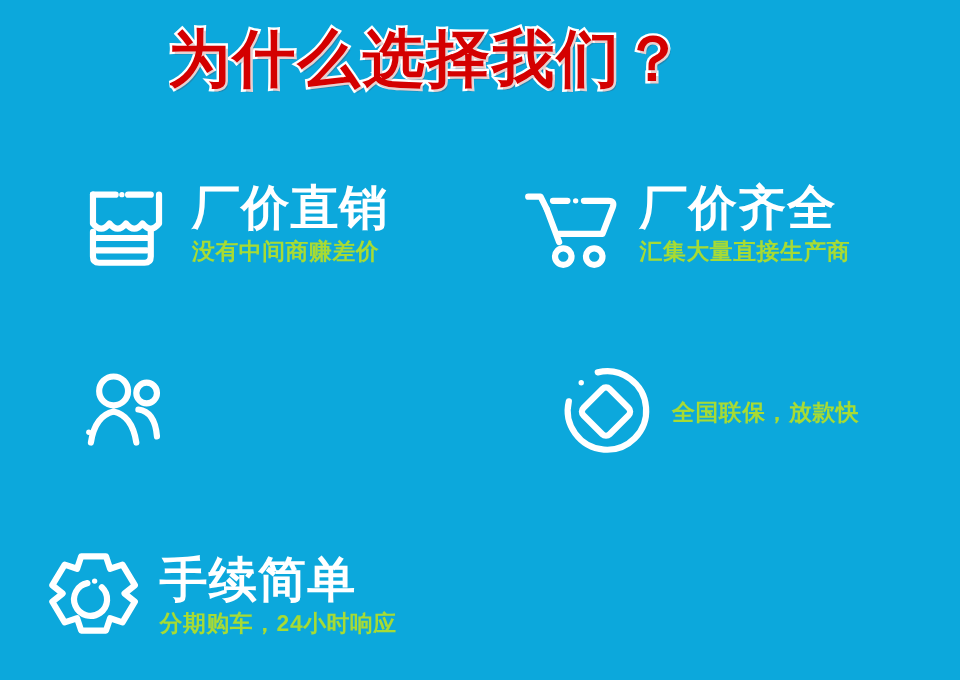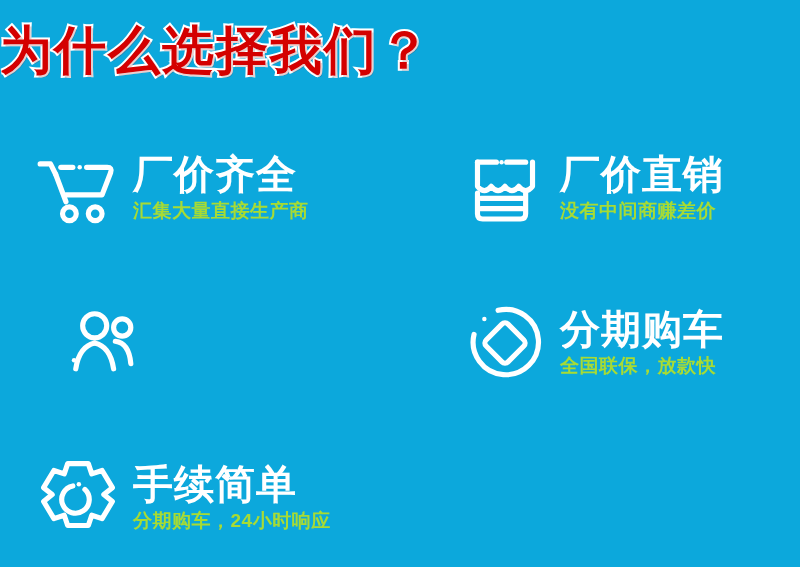--- a/index.html
+++ b/index.html
@@ -17,22 +17,23 @@
     width: 800px;
     height: 567px;
     background: #0CA8DC;
     box-sizing: border-box;
   }
 
   
   #title-wrap {
     position: absolute;
     top: 22px;
-    left: 0;
+    left: 12px;
     width: 688px;
+    text-align: center;
   }
   #banner-title {
     display: inline-block;
     font-size: 52px;
     font-weight: bold;
     letter-spacing: 2px;
     color: #D40000;
     -webkit-text-stroke: 4px #FFFFFF;
     paint-order: stroke fill;
     text-shadow:
@@ -102,53 +103,53 @@
 <body>
 
 <div id="banner">
 
   <div id="title-wrap">
     <div id="banner-title">为什么选择我们？</div>
   </div>
 
   <div id="features">
 
+    <div class="feature col-left">
+      <div class="feature-icon">
+        <svg viewBox="0 0 100 100" fill="none" stroke="#FFFFFF" stroke-width="6" stroke-linecap="round" stroke-linejoin="round">
+          <path d="M18 20 h22"></path>
+          <path d="M52 20 h22"></path>
+          <circle cx="46" cy="20" r="2.6" fill="#FFFFFF" stroke="none"></circle>
+          <path d="M18 20 V48 q8 10 16 0 q8 10 16 0 q8 10 16 0 q8 10 16 0 V20"></path>
+          <path d="M22 62 h48"></path>
+          <path d="M22 74 h48"></path>
+          <path d="M18 56 V80 q0 6 6 6 h44 q6 0 6 -6 V56"></path>
+        </svg>
+      </div>
+      <div class="feature-text">
+        <div class="feature-heading">厂价直销</div>
+        <div class="feature-sub">没有中间商赚差价</div>
+      </div>
+    </div>
+
     <div class="feature col-right">
       <div class="feature-icon">
         <svg viewBox="0 0 100 100" fill="none" stroke="#FFFFFF" stroke-width="6" stroke-linecap="round" stroke-linejoin="round">
           <path d="M6 22 h12 l6 12"></path>
           <path d="M30 26 h14"></path>
           <circle cx="52" cy="26" r="2.6" fill="#FFFFFF" stroke="none"></circle>
           <path d="M60 26 h24 q6 0 4 6 l-10 26 h-42"></path>
           <path d="M24 34 l12 32"></path>
           <circle cx="40" cy="80" r="8"></circle>
           <circle cx="70" cy="80" r="8"></circle>
         </svg>
       </div>
       <div class="feature-text">
         <div class="feature-heading">厂价齐全</div>
         <div class="feature-sub">汇集大量直接生产商</div>
-      </div>
-    </div>
-
-    <div class="feature col-left">
-      <div class="feature-icon">
-        <svg viewBox="0 0 100 100" fill="none" stroke="#FFFFFF" stroke-width="6" stroke-linecap="round" stroke-linejoin="round">
-          <path d="M18 20 h22"></path>
-          <path d="M52 20 h22"></path>
-          <circle cx="46" cy="20" r="2.6" fill="#FFFFFF" stroke="none"></circle>
-          <path d="M18 20 V48 q8 10 16 0 q8 10 16 0 q8 10 16 0 q8 10 16 0 V20"></path>
-          <path d="M22 62 h48"></path>
-          <path d="M22 74 h48"></path>
-          <path d="M18 56 V80 q0 6 6 6 h44 q6 0 6 -6 V56"></path>
-        </svg>
-      </div>
-      <div class="feature-text">
-        <div class="feature-heading">厂价直销</div>
-        <div class="feature-sub">没有中间商赚差价</div>
       </div>
     </div>
 
     <div class="feature col-left">
       <div class="feature-icon">
         <svg viewBox="0 0 100 100" fill="none" stroke="#FFFFFF" stroke-width="6" stroke-linecap="round" stroke-linejoin="round">
           <circle cx="38" cy="30" r="14"></circle>
           <circle cx="70" cy="32" r="10"></circle>
           <path d="M62 48 q16 2 18 26"></path>
           <path d="M16 80 q4 -26 22 -30"></path>
@@ -163,21 +164,20 @@
 
     <div class="feature col-left">
       <div class="feature-icon">
         <svg viewBox="0 0 100 100" fill="none" stroke="#FFFFFF" stroke-width="6" stroke-linecap="round" stroke-linejoin="round">
           <path d="M42 12 a38 38 0 1 1 -28 28"></path>
           <circle cx="26" cy="22" r="2.6" fill="#FFFFFF" stroke="none"></circle>
           <rect x="32" y="32" width="36" height="36" rx="5" transform="rotate(45 50 50)"></rect>
         </svg>
       </div>
       <div class="feature-text">
-        <div class="feature-heading">分期购车</div>
         <div class="feature-sub">全国联保，放款快</div>
       </div>
     </div>
 
     <div class="feature col-right">
       <div class="feature-icon">
         <svg viewBox="0 0 100 100" fill="none" stroke="#FFFFFF" stroke-width="6" stroke-linecap="round" stroke-linejoin="round">
           <path d="M38 10 h24 l4 12 l12 -4 l12 20 l-10 8 l10 8 l-12 20 l-12 -4 l-4 12 h-24
                    l-4 -12 l-12 4 l-12 -20 l10 -8 l-10 -8 l12 -20 l12 4 z"></path>
           <path d="M44 36 a16 16 0 1 0 14 4"></path>

